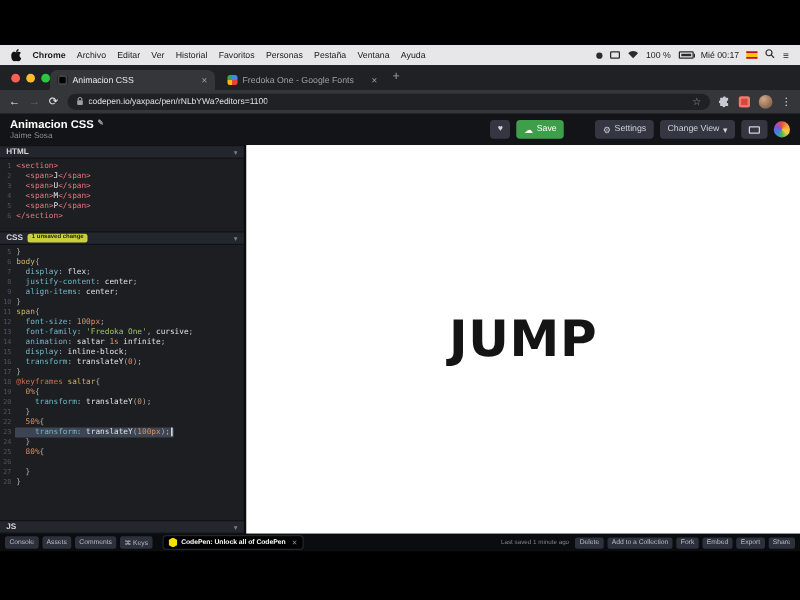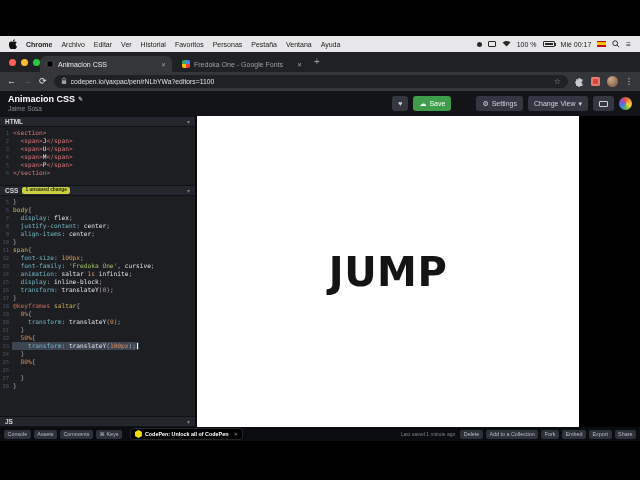--- a/index.html
+++ b/index.html
@@ -60,21 +60,21 @@
   .hdr-right{margin-left:auto;display:flex;gap:5px;align-items:center;}
   .hbtn{height:15px;background:#343741;color:#cfd3da;font-size:7px;border-radius:3px;
         display:flex;align-items:center;padding:0 6px;gap:3px;white-space:nowrap;}
   .hbtn.save{background:#3e9e4a;color:#fff;}
   .hbtn.settings{margin-left:20px;}
   .mon-icon{width:9px;height:6px;border:1px solid #cfd3da;border-radius:1px;display:inline-block;}
   .cp-avatar{width:13px;height:13px;border-radius:50%;
              background:conic-gradient(#e5533c,#f2a33c,#efd23c,#59b152,#3c7fe5,#8a4fd0,#e5533c);}
 
   
-  .cp-main{position:absolute;top:116px;left:0;width:579px;height:311px;display:flex;}
+  .cp-main{position:absolute;top:116px;left:0;width:640px;height:311px;display:flex;}
   .editors{width:197px;background:#1d1e22;display:flex;flex-direction:column;border-right:2px solid #0b0c0e;}
   .phead{height:11px;flex:none;background:#24262d;display:flex;align-items:center;padding:0 5px;gap:4px;
          font-size:6.5px;font-weight:bold;color:#d6d8dc;border-bottom:1px solid #111216;border-top:1px solid #111216;}
   .chev{margin-left:auto;color:#787d87;font-size:6px;font-weight:normal;}
   .badge{background:#c9cf3f;color:#26280e;font-size:4.8px;font-weight:bold;padding:1px 3px;border-radius:2px;line-height:1;}
   .codearea{overflow:hidden;padding-top:2px;}
   .codearea.html-code{height:58px;flex:none;}
   .codearea.css-code{flex:1;}
   .crow{display:flex;height:8px;line-height:8px;font-family:"DejaVu Sans Mono",monospace;font-size:6.2px;}
   .ln{width:12px;flex:none;text-align:right;padding-right:3px;color:#4d5460;font-size:5.4px;}

